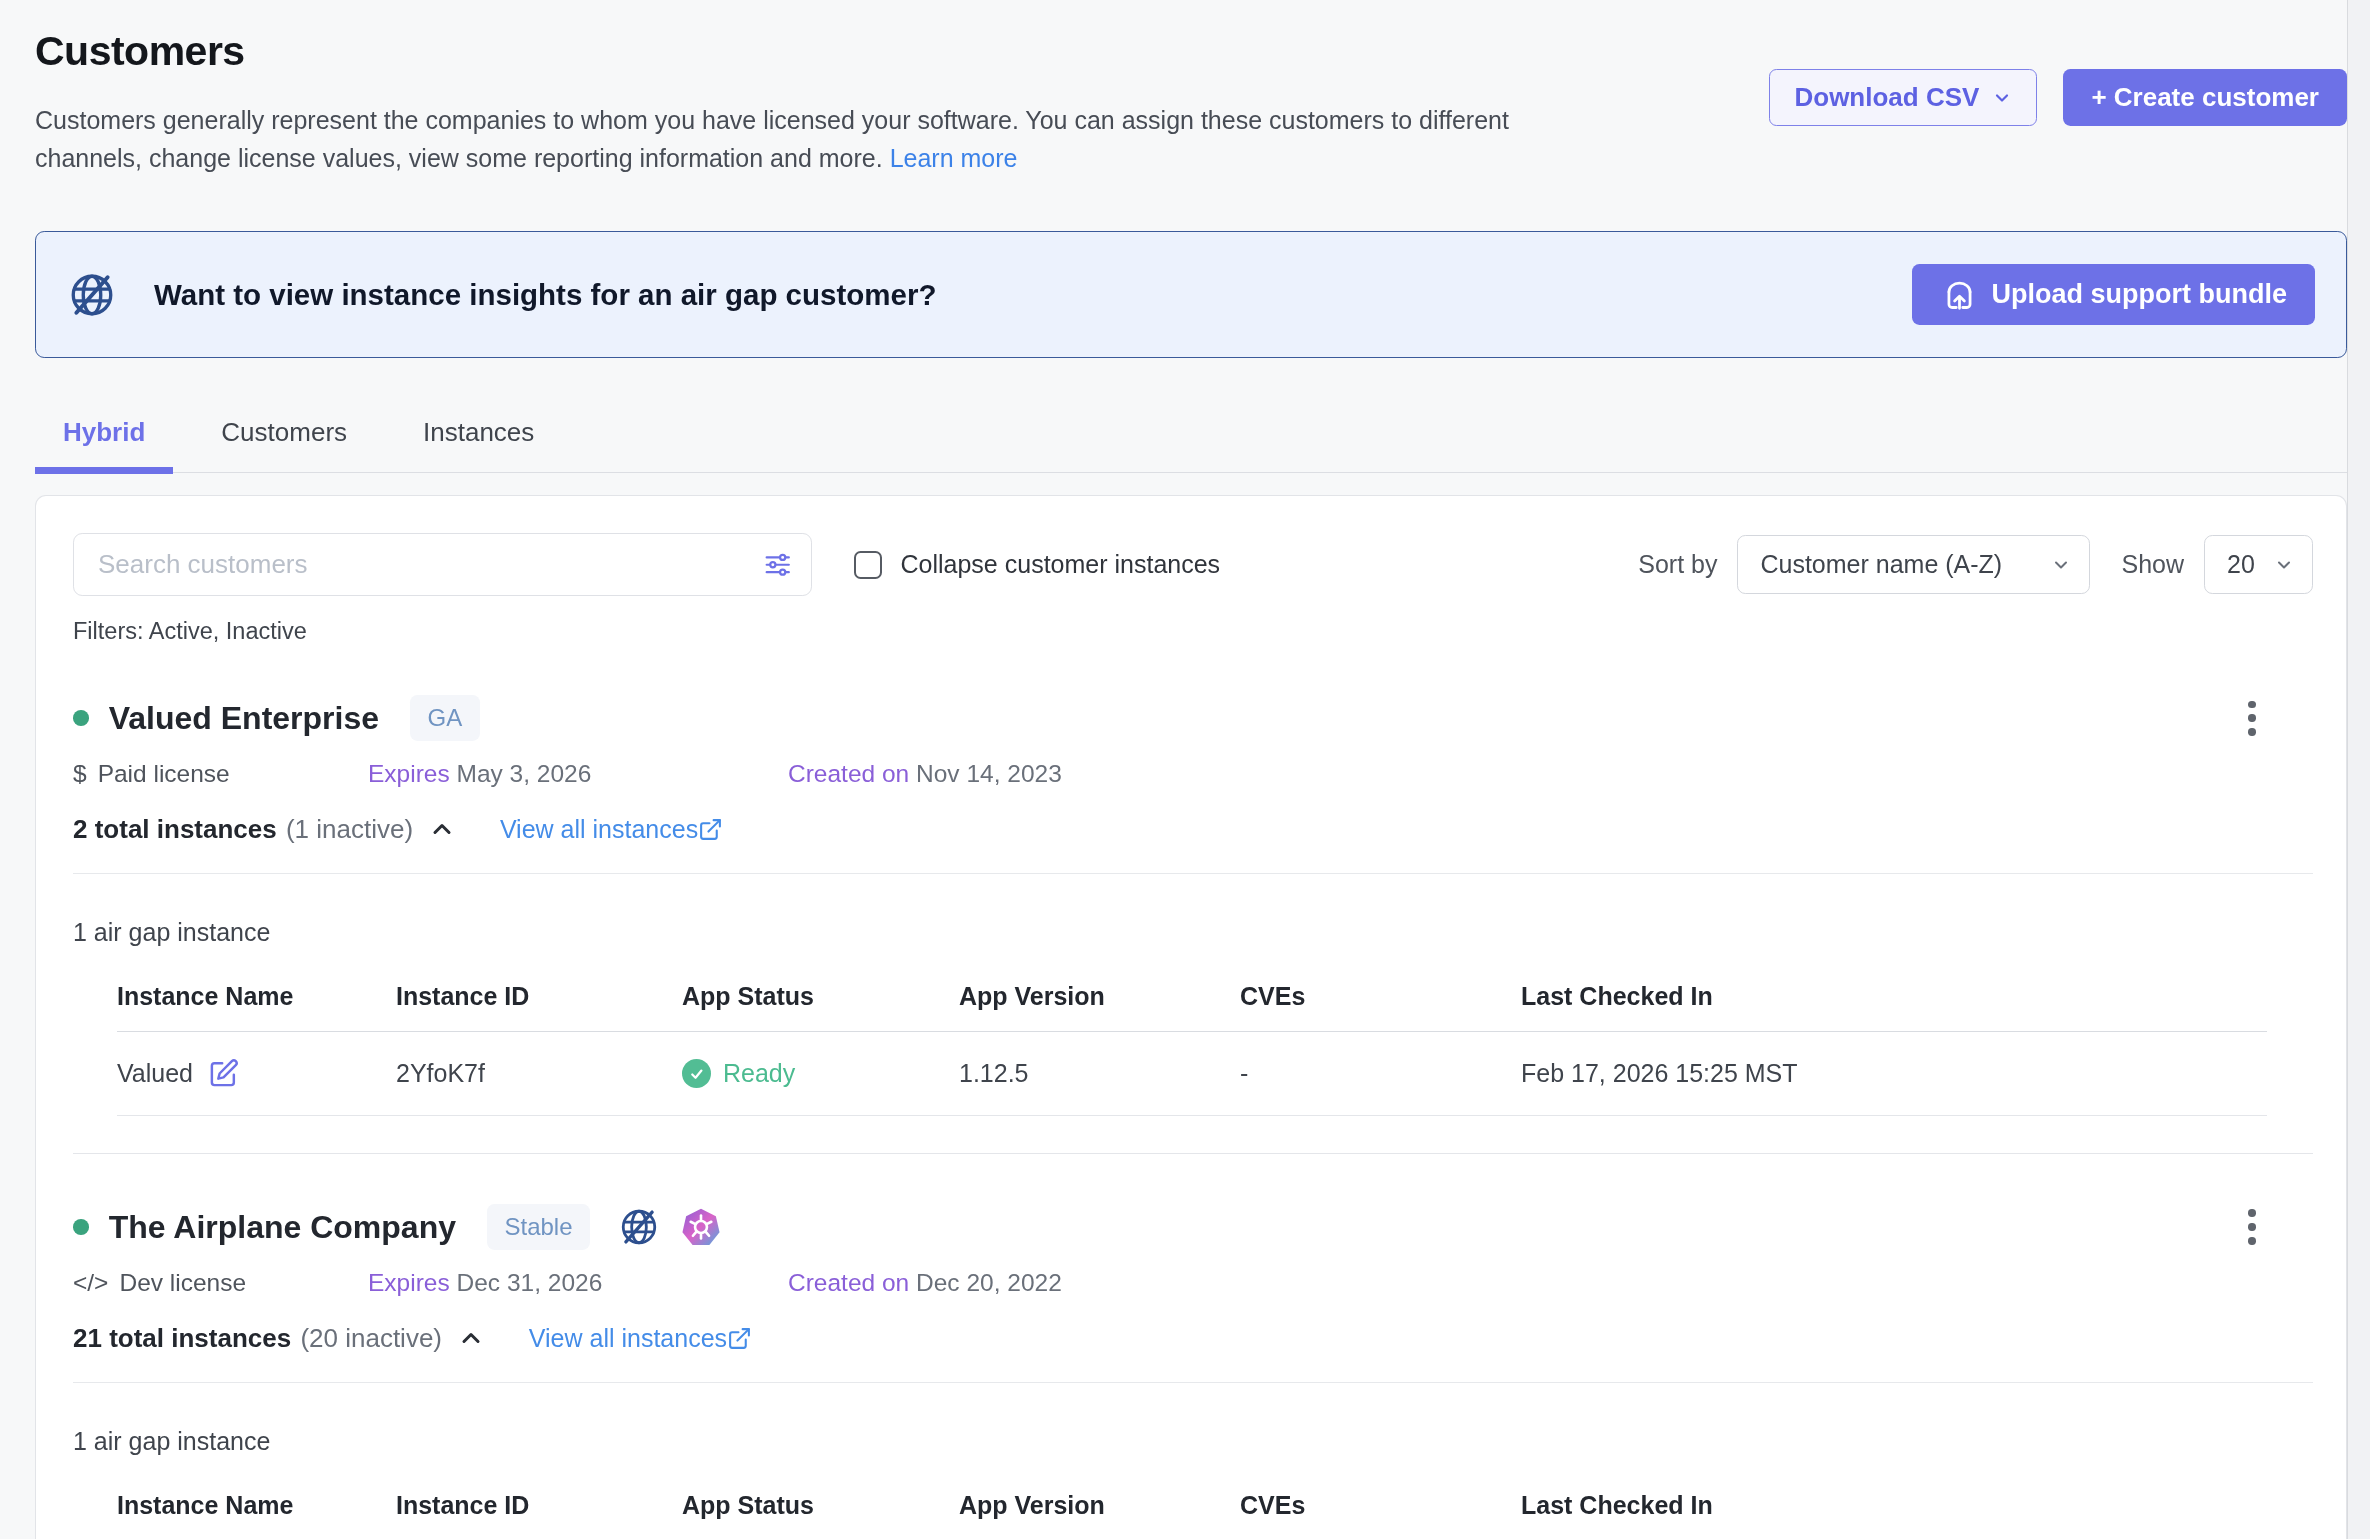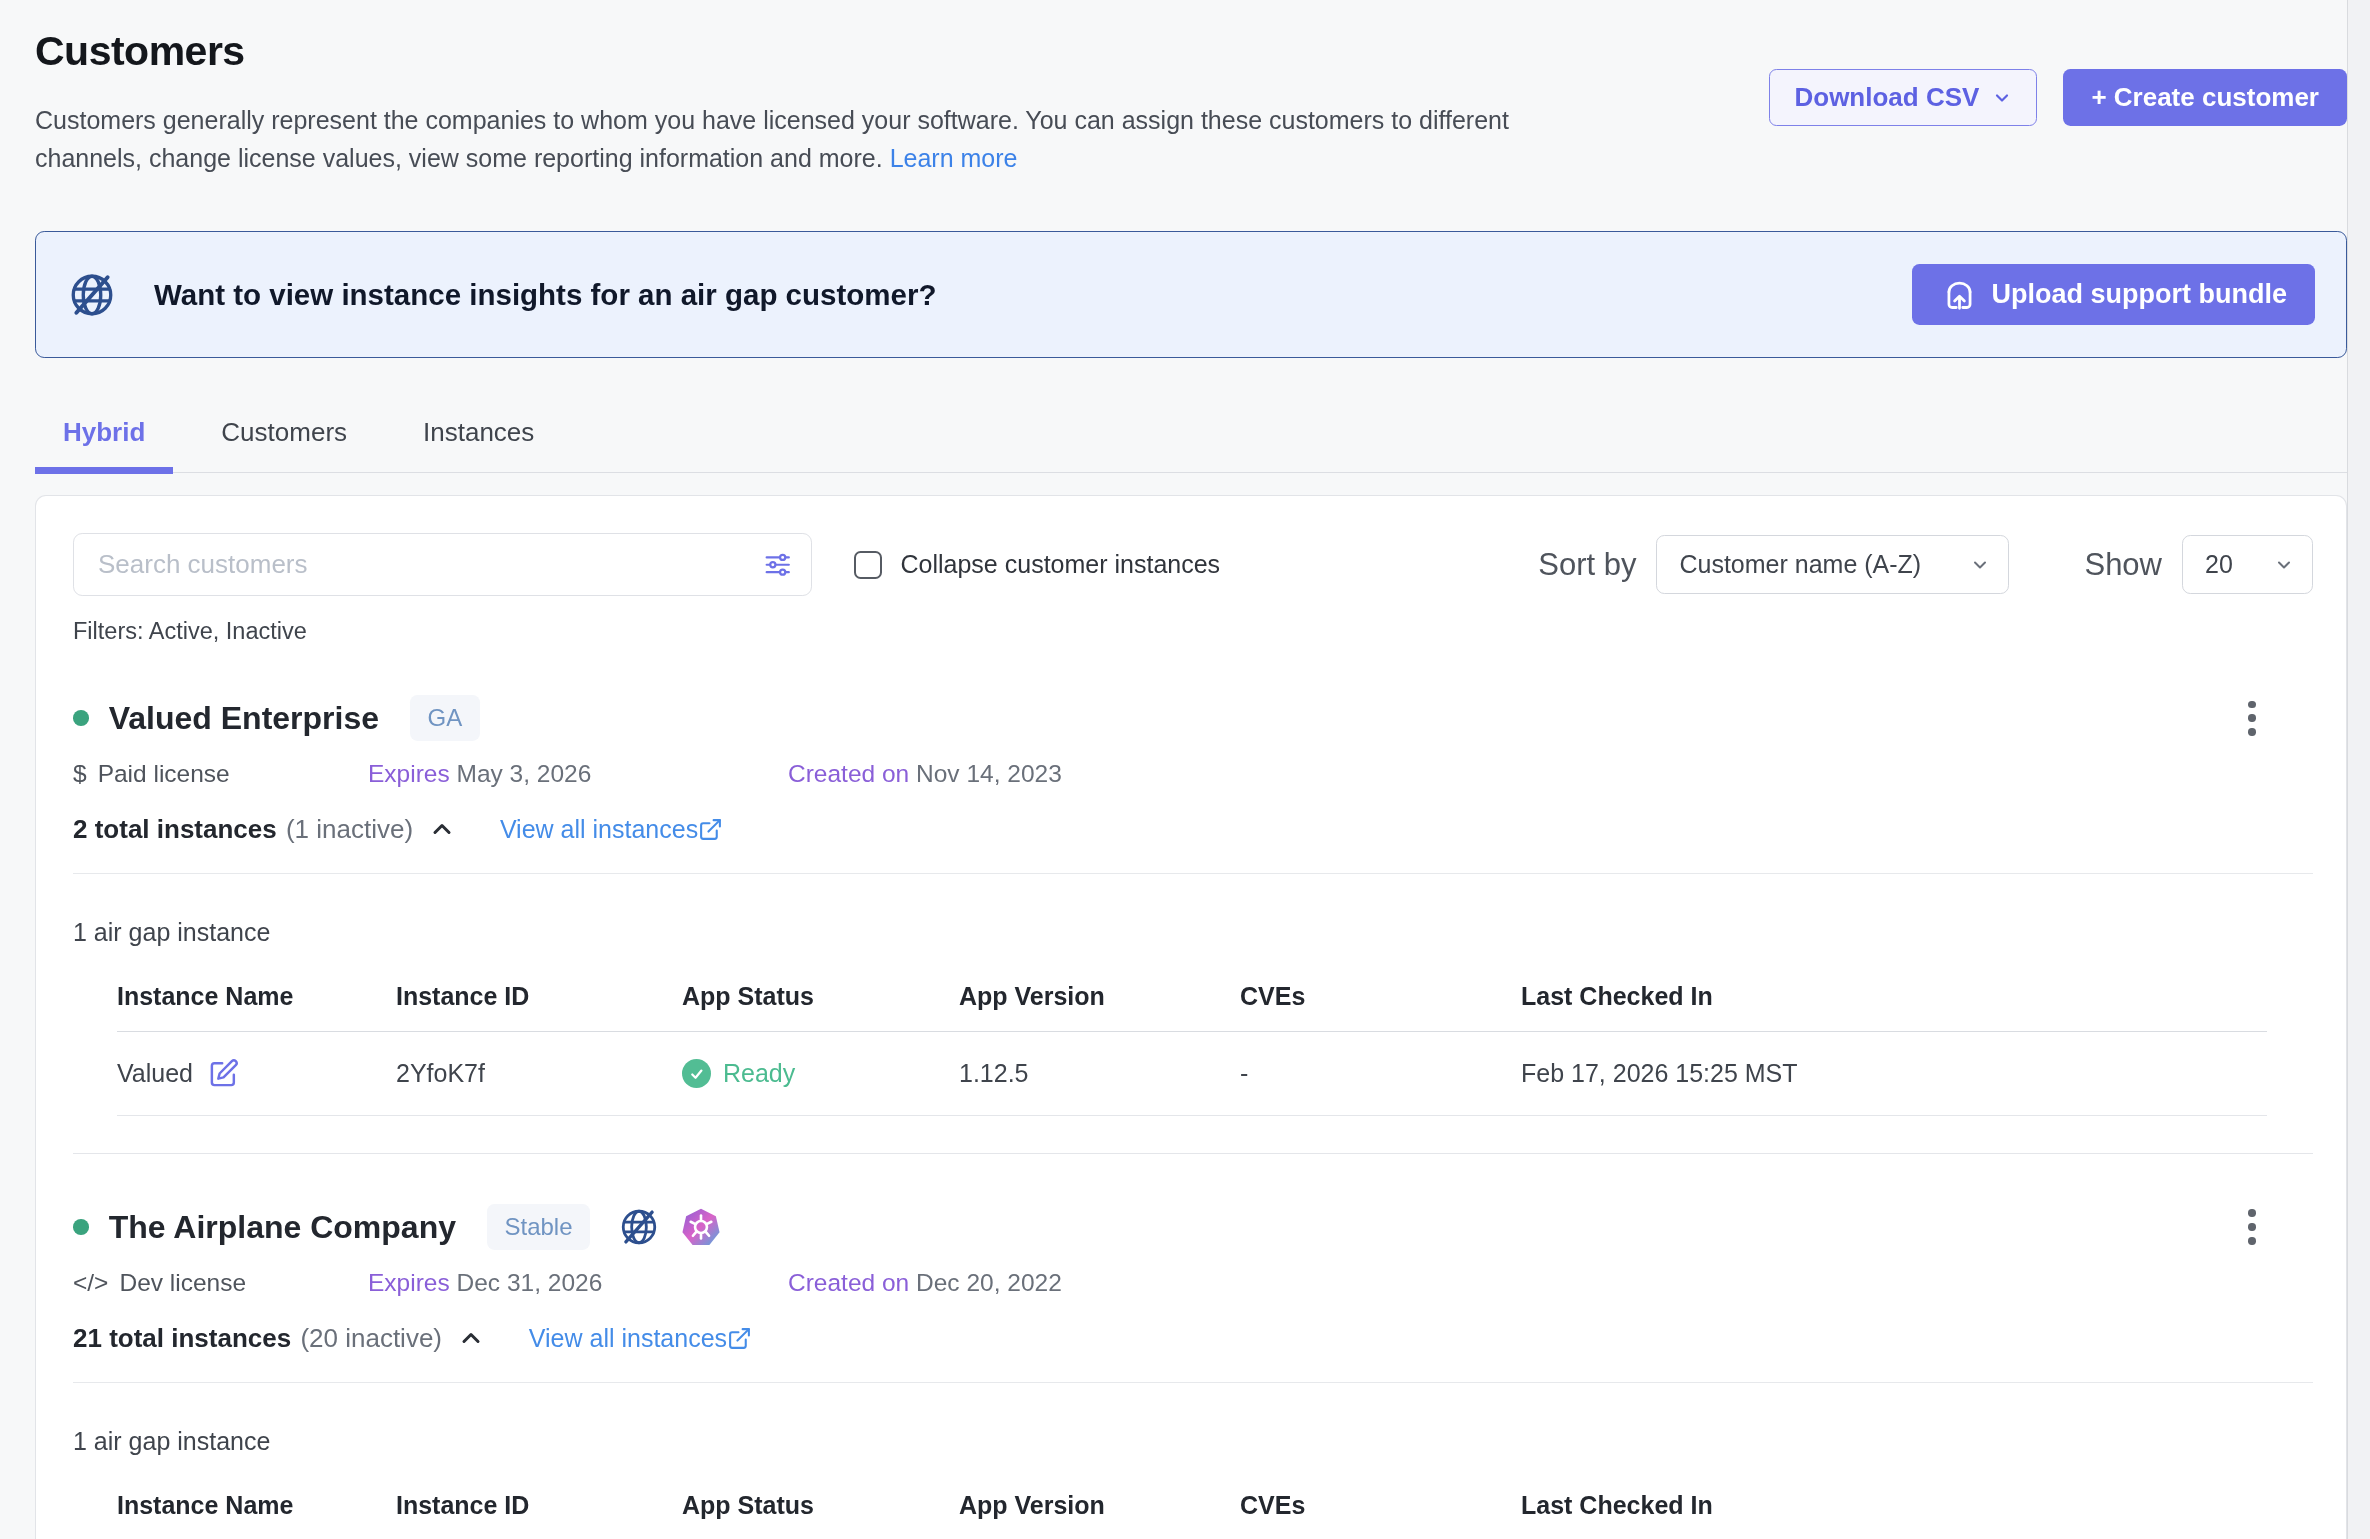--- a/index.html
+++ b/index.html
@@ -47,26 +47,26 @@
                       padding:0 65px 0 24px; font-size:26px; color:#3f444c;
                       font-family:inherit; outline:none; background:#fff; }
   .search-box input::placeholder { color:#b9bfc9; }
   .filter-icon { position:absolute; right:20px; top:16.6px; width:29.5px; height:29.5px; cursor:pointer; }
 
   .checkbox-group { display:flex; align-items:center; gap:18.5px; margin-left:42px; cursor:pointer; }
   .checkbox { width:28px; height:28px; border:2.8px solid #565b63; border-radius:6.5px; background:#fff; }
   .checkbox-label { font-size:25px; color:#30343b; }
 
   .toolbar-right { margin-left:auto; display:flex; align-items:center; }
-  .ctl-label { font-size:31px; color:#4f545c; margin-right:20px;margin-left:44px; }
+  .ctl-label { font-size:25px; color:#4f545c; margin-right:20px; }
   .select { display:flex; align-items:center; justify-content:space-between; gap:16.6px;
             height:59px; border:1.8px solid #d4d7dd; border-radius:8.3px; padding:0 18.5px 0 22px;
             font-size:25px; color:#3f444c; background:#fff; cursor:pointer; }
   .select-sort { width:353px; margin-right:31px; }
-  .select-show { width:131px; }
+  .select-show { width:109px; }
   .select .chev { color:#6a707a; }
 
   .filters-line { margin-top:22px; font-size:23.5px; color:#3f444c; }
 
   
   .customer { margin-top:50px; }
   .cust-head { display:flex; align-items:center; }
   .status-dot { width:15.7px; height:15.7px; border-radius:50%; background:#3aa37e; margin-right:20px; }
   .cust-name { font-size:32px; font-weight:700; color:#23272e; cursor:pointer; }
   .badge { margin-left:31px; background:#f4f6fa; border-radius:7.4px; padding:9.2px 17.5px;

